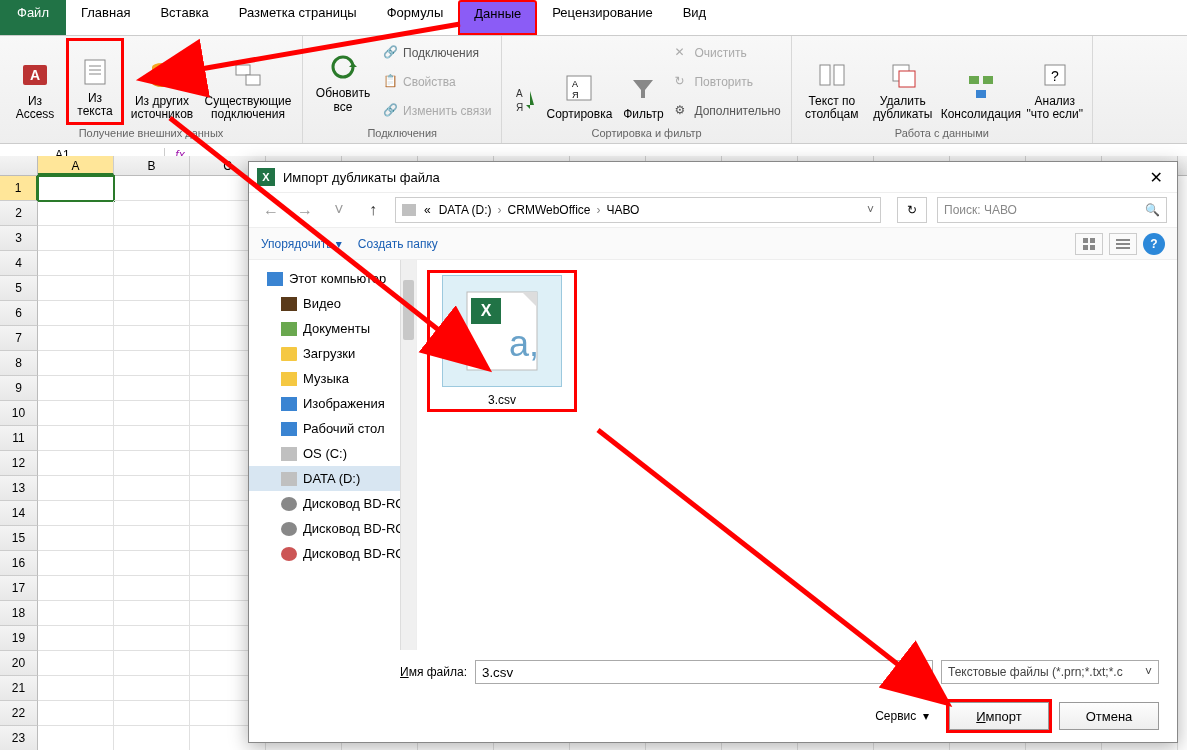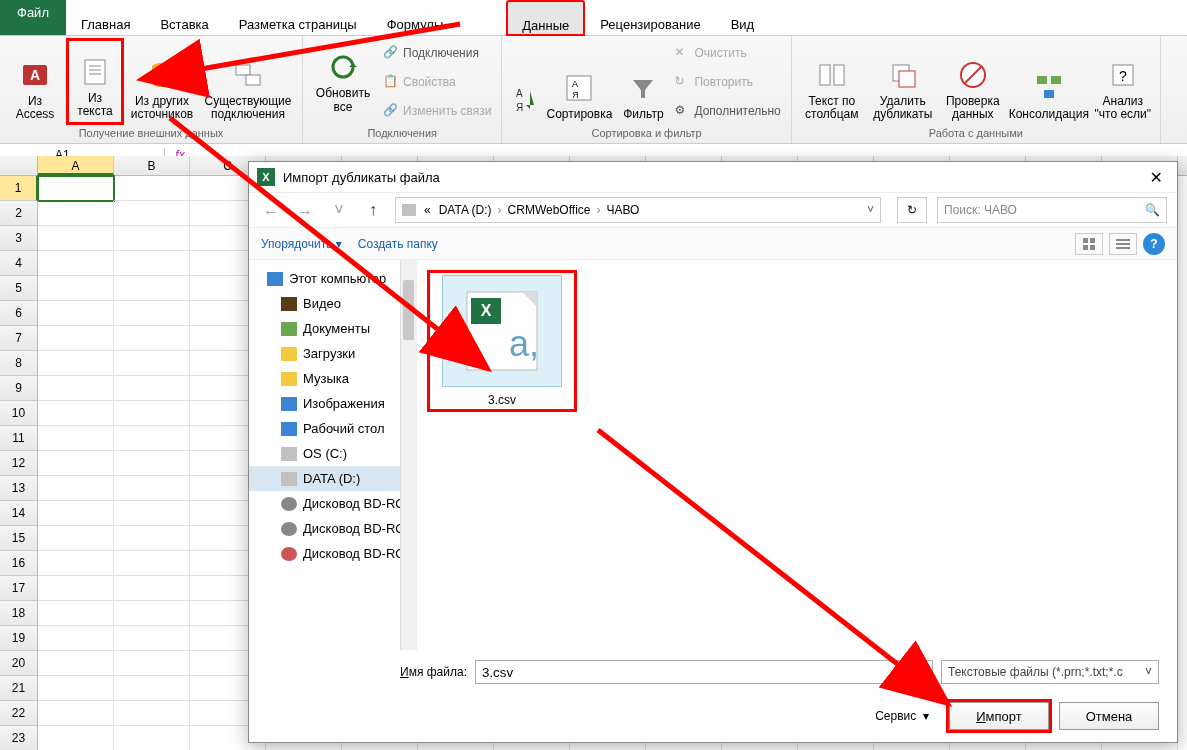--- a/index.html
+++ b/index.html
@@ -1,22 +1,22 @@
 <!DOCTYPE html>
 <html><head>
 <meta charset="utf-8">
 <style>
 * { box-sizing: border-box; margin: 0; padding: 0; font-family: "Segoe UI", Tahoma, sans-serif; }
 body { width: 1187px; height: 750px; background: #fff; overflow: hidden; position: relative; font-size: 12px; }
 
 
 .ribbon-tabs { display: flex; height: 36px; border-bottom: 1px solid #ccc; background: #fff; }
-.tab { padding: 16px 14px; font-size: 13px; cursor: pointer; border: 1px solid transparent; }
+.tab { padding: 4px 14px; font-size: 13px; cursor: pointer; border: 1px solid transparent; }
 .tab.file { background: #217346; color: #fff; font-weight: 500; padding: 4px 16px; }
-.tab.active { border: 1px solid #e0e0e0; border-bottom: 1px solid #fff; border-radius: 3px 3px 0 0; background: #e5e5e5; margin-left: 48px; }
+.tab.active { border: 1px solid #e0e0e0; border-bottom: 1px solid #fff; border-radius: 3px 3px 0 0; background: #8b5cf6; }
 .tab.hilite { border: 2px solid #ff0000; }
 
 
 .ribbon { display: flex; height: 108px; background: linear-gradient(#f8f8f8,#eee); border-bottom: 1px solid #ccc; }
 .group { display: flex; flex-direction: column; border-right: 1px solid #d8d8d8; padding: 2px 6px; }
 .group-items { display: flex; gap: 2px; flex: 1; }
 .group-label { text-align: center; color: #666; font-size: 11px; padding: 2px 0; }
 .btn-big { display: flex; flex-direction: column; align-items: center; justify-content: flex-end; width: 58px; padding: 4px 2px; cursor: pointer; text-align: center; line-height: 1.1; }
 .btn-big .ico { width: 36px; height: 36px; margin-bottom: 2px; display: flex; align-items: center; justify-content: center; }
 .btn-big.hilite { border: 3px solid #ff0000; }
@@ -251,29 +251,20 @@
       </div>
       <div class="btn-big" style="width:70px;">
         <span class="ico">
             <svg width="32" height="32">
               <rect x="6" y="6" width="16" height="16" fill="#fff" stroke="#888"></rect>
               <rect x="12" y="12" width="16" height="16" fill="#fff" stroke="#c33"></rect>
             </svg>
           </span>
         <span>Удалить дубликаты</span>
       </div>
-      <div class="btn-big" style="width:66px;">
-        <span class="ico">
-            <svg width="32" height="32">
-              <circle cx="16" cy="16" r="12" fill="#fff" stroke="#c33" stroke-width="2"></circle>
-              <line x1="8" y1="24" x2="24" y2="8" stroke="#c33" stroke-width="2"></line>
-            </svg>
-          </span>
-        <span>Проверка данных</span>
-      </div>
       <div class="btn-big" style="width:82px;">
         <span class="ico">
             <svg width="32" height="32">
               <rect x="4" y="4" width="10" height="8" fill="#6aa84f"></rect>
               <rect x="18" y="4" width="10" height="8" fill="#6aa84f"></rect>
               <rect x="11" y="18" width="10" height="8" fill="#3a84d2"></rect>
             </svg>
           </span>
         <span>Консолидация</span>
       </div>

